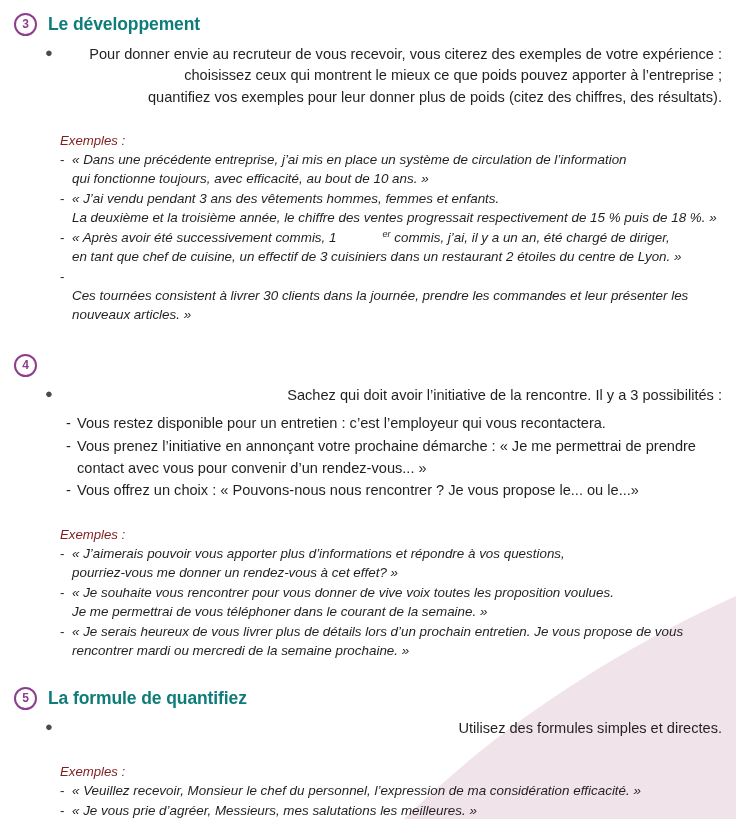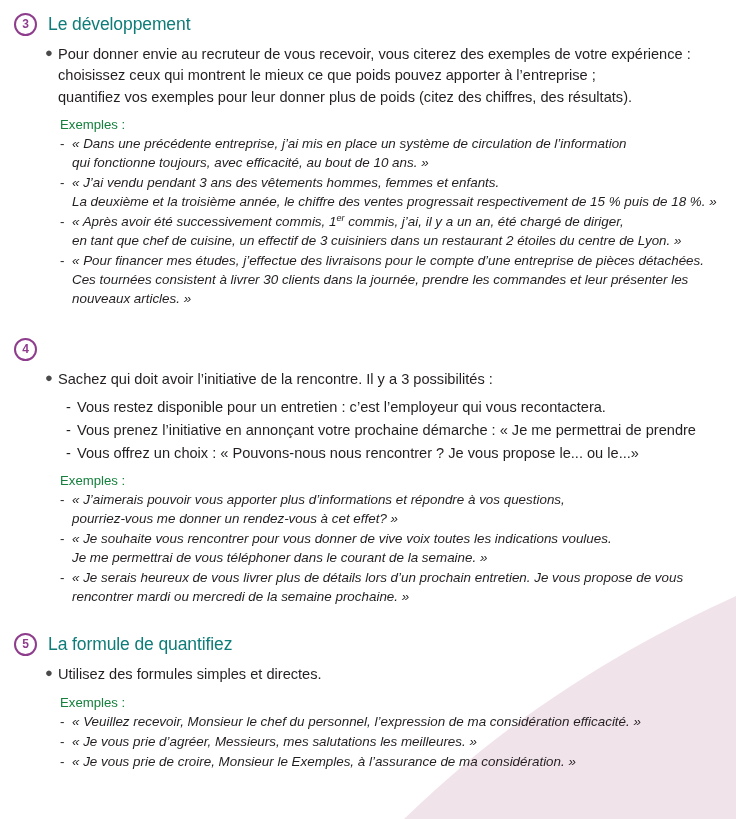--- a/index.html
+++ b/index.html
@@ -60,83 +60,85 @@
     line-height: 1;
     display: flex;
     align-items: center;
     justify-content: center;
     font-family: "Liberation Sans", sans-serif;
     box-sizing: border-box;
   }
   .sec-title {
     color: #0e7c78;
     font-size: 17.5px;
-    font-weight: normal;
+    font-weight: bold;
     letter-spacing: -0.1px;
     white-space: nowrap;
   }
 
   
   .bullet {
     display: flex;
     margin: 0 0 0 31px;
     font-size: 14.6px;
     line-height: 1.46;
     color: #231f20;
   }
   .bullet .dot {
     flex: 0 0 auto;
     width: 13px;
     font-size: 13px;
     line-height: 1.46;
     color: #4a4a4a;
   }
-  .bullet .btxt { flex: 1 1 auto; }
+  .bullet .btxt { flex: 1 1 auto; text-align: right; }
 
   
   .dash-list { margin: 0 0 0 52px; }
   .dash {
     display: flex;
     font-size: 14.6px;
     line-height: 1.48;
     color: #231f20;
     margin-bottom: 1px;
   }
   .dash .dmark {
     flex: 0 0 auto;
     width: 11px;
     color: #231f20;
   }
   .dash .dtxt { flex: 1 1 auto; }
 
   
   .ex-label {
-    margin: 9px 0 2px 46px;
+    margin: 25px 0 2px 46px;
+    font-style: italic;
     font-size: 13.2px;
-    color: #15803d;
+    color: #7f1d1d;
   }
   .ex-list { margin: 0 0 0 46px; }
   .ex {
     display: flex;
     font-style: italic;
     font-size: 13.4px;
     line-height: 1.42;
     color: #231f20;
     margin-bottom: 1px;
   }
   .ex .emark {
     flex: 0 0 auto;
     width: 12px;
     font-style: normal;
   }
   .ex .etxt { flex: 1 1 auto; }
   .ex .etxt sup {
     font-size: 0.68em;
     vertical-align: super;
     line-height: 0;
+    margin-left: 46px;
   }
 
   
   .gap-after-bullet { height: 7px; }
   .sec-gap-3 { height: 26px; }
   .sec-gap-4 { height: 23px; }
 </style>
 </head>
 <body>
 
@@ -181,21 +183,21 @@
       <div class="ex">
         <span class="emark">-</span>
         <span class="etxt">
           <span>« Après avoir été successivement commis, 1<sup>er</sup> commis, j’ai, il y a un an, été chargé de diriger,</span><br>
           <span>en tant que chef de cuisine, un effectif de 3 cuisiniers dans un restaurant 2 étoiles du centre de Lyon. »</span>
         </span>
       </div>
       <div class="ex">
         <span class="emark">-</span>
         <span class="etxt">
-          <span>« Pour financer mes études, j’effectue des livraisons pour le compte d’une entreprise de pièces détachées.</span><br>
+          <br>
           <span>Ces tournées consistent à livrer 30 clients dans la journée, prendre les commandes et leur présenter les</span><br>
           <span>nouveaux articles. »</span>
         </span>
       </div>
     </div>
   </div>
 
   <div class="sec-gap-3"></div>
 
   <div class="section">
@@ -216,20 +218,21 @@
       <div class="dash">
         <span class="dmark">-</span>
         <span class="dtxt">
           <span>Vous restez disponible pour un entretien : c’est l’employeur qui vous recontactera.</span><br>
         </span>
       </div>
       <div class="dash">
         <span class="dmark">-</span>
         <span class="dtxt">
           <span>Vous prenez l’initiative en annonçant votre prochaine démarche : « Je me permettrai de prendre</span><br>
+          <span>contact avec vous pour convenir d’un rendez-vous... »</span>
         </span>
       </div>
       <div class="dash">
         <span class="dmark">-</span>
         <span class="dtxt">
           <span>Vous offrez un choix : « Pouvons-nous nous rencontrer ? Je vous propose le... ou le...»</span>
         </span>
       </div>
     </div>
 
@@ -239,21 +242,21 @@
       <div class="ex">
         <span class="emark">-</span>
         <span class="etxt">
           <span>« J’aimerais pouvoir vous apporter plus d’informations et répondre à vos questions,</span><br>
           <span>pourriez-vous me donner un rendez-vous à cet effet? »</span>
         </span>
       </div>
       <div class="ex">
         <span class="emark">-</span>
         <span class="etxt">
-          <span>« Je souhaite vous rencontrer pour vous donner de vive voix toutes les indications voulues.</span><br>
+          <span>« Je souhaite vous rencontrer pour vous donner de vive voix toutes les proposition voulues.</span><br>
           <span>Je me permettrai de vous téléphoner dans le courant de la semaine. »</span>
         </span>
       </div>
       <div class="ex">
         <span class="emark">-</span>
         <span class="etxt">
           <span>« Je serais heureux de vous livrer plus de détails lors d’un prochain entretien. Je vous propose de vous</span><br>
           <span>rencontrer mardi ou mercredi de la semaine prochaine. »</span>
         </span>
       </div>

